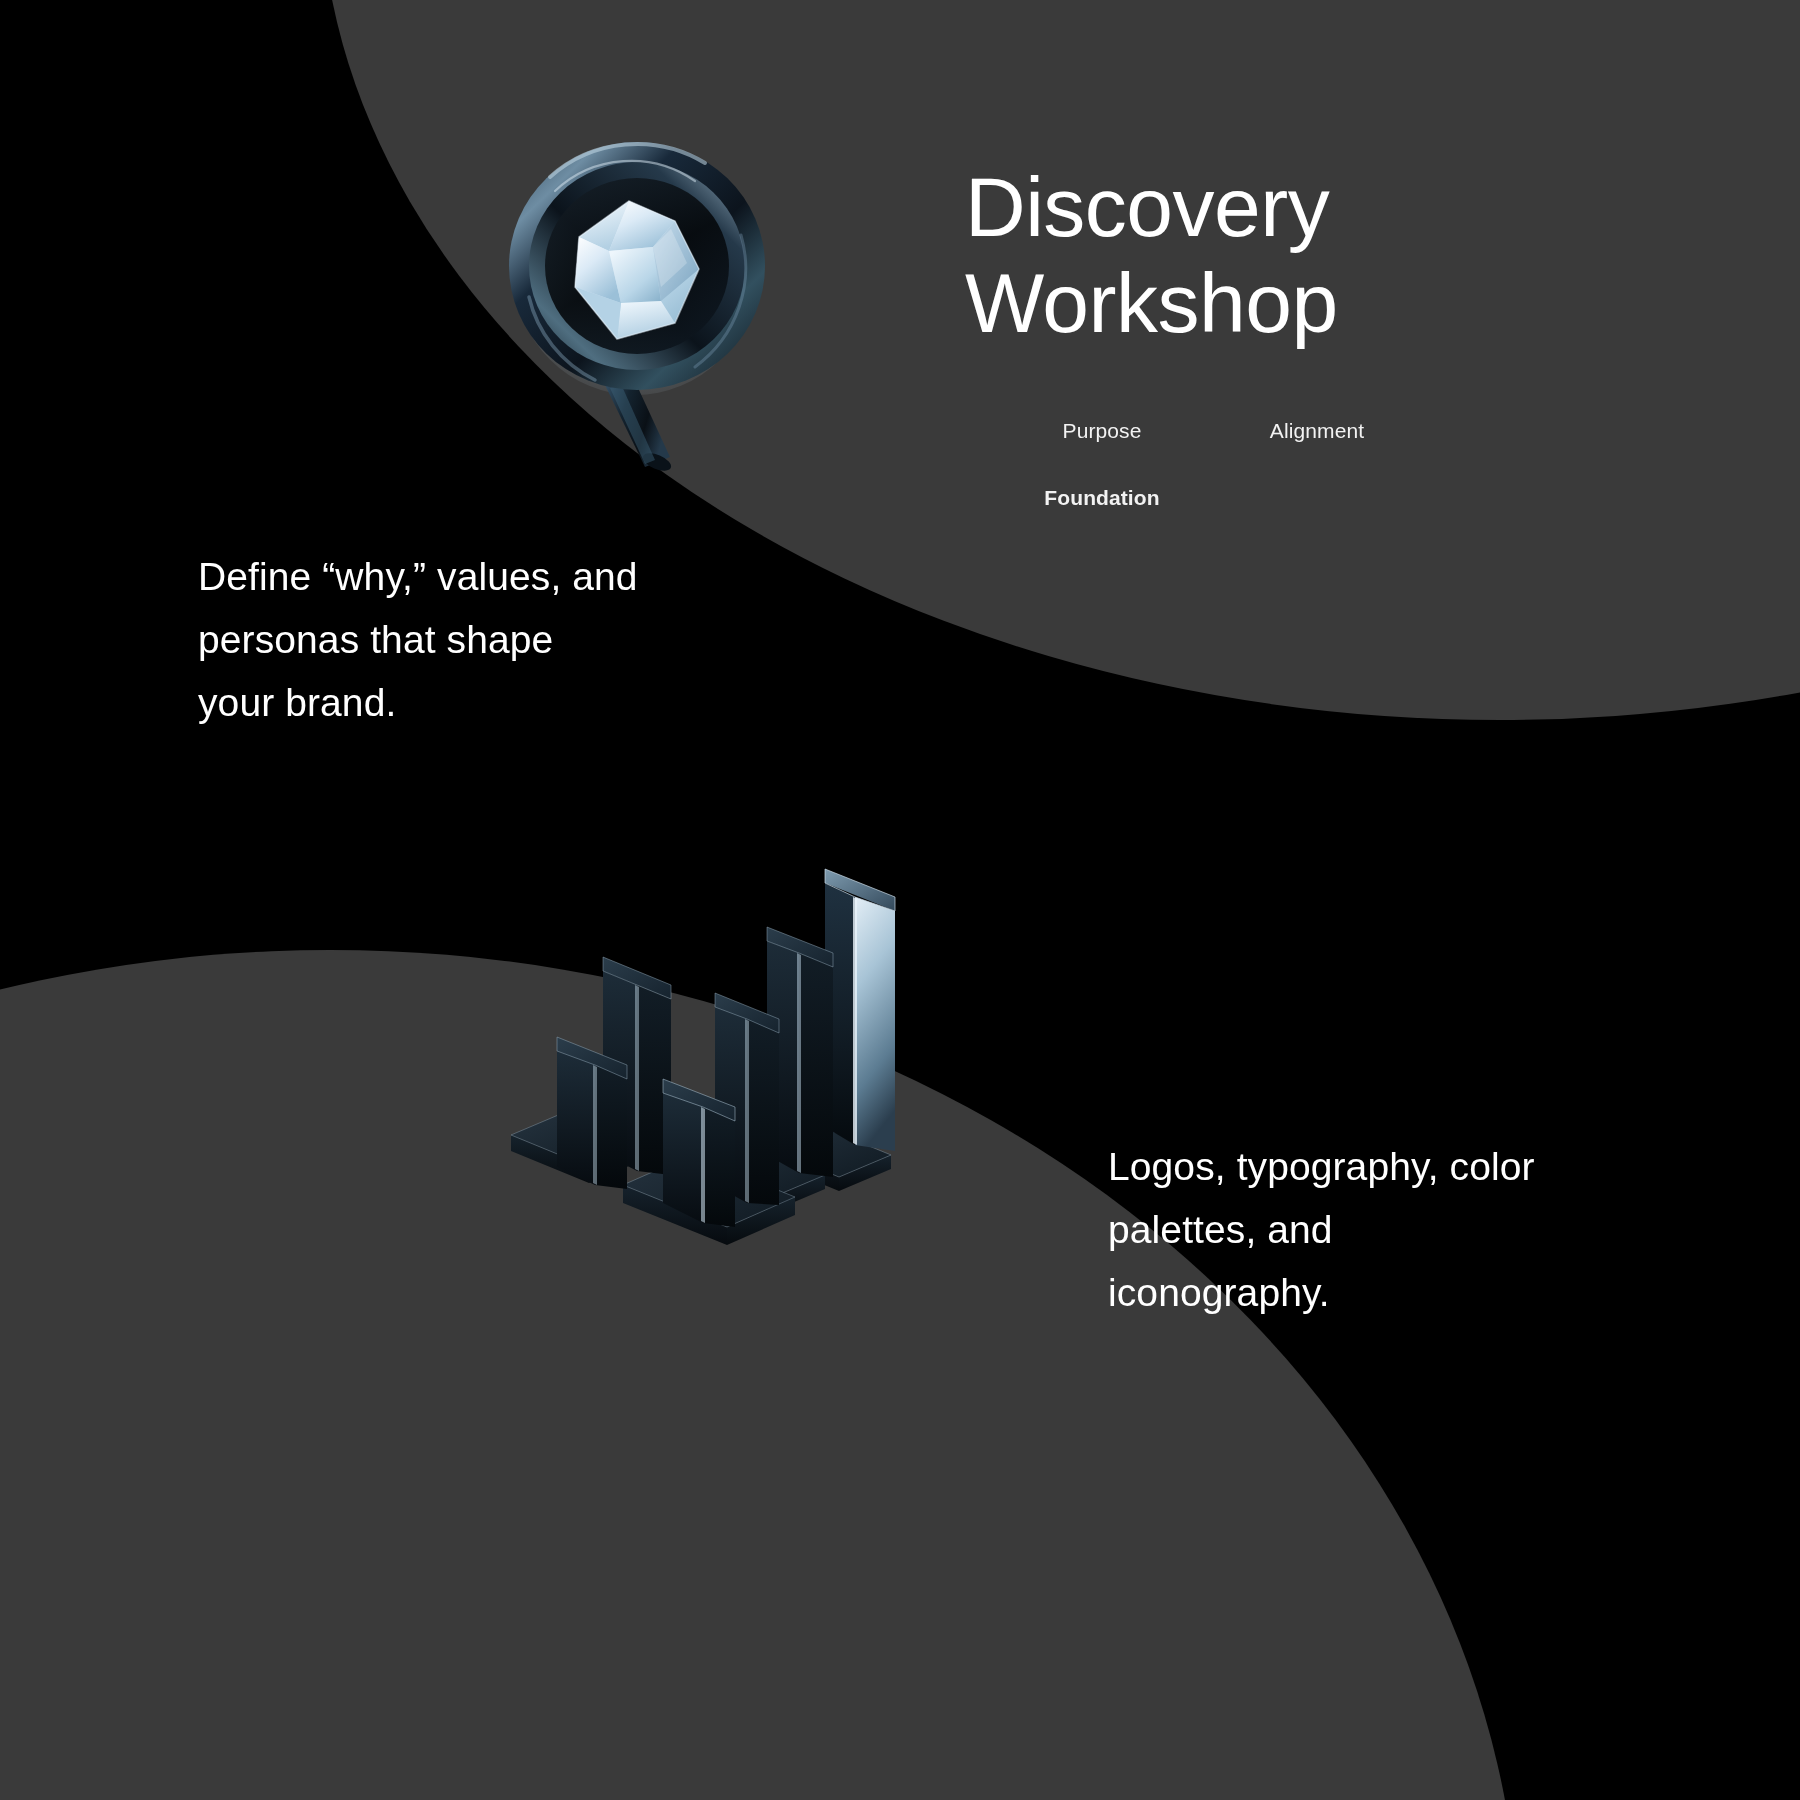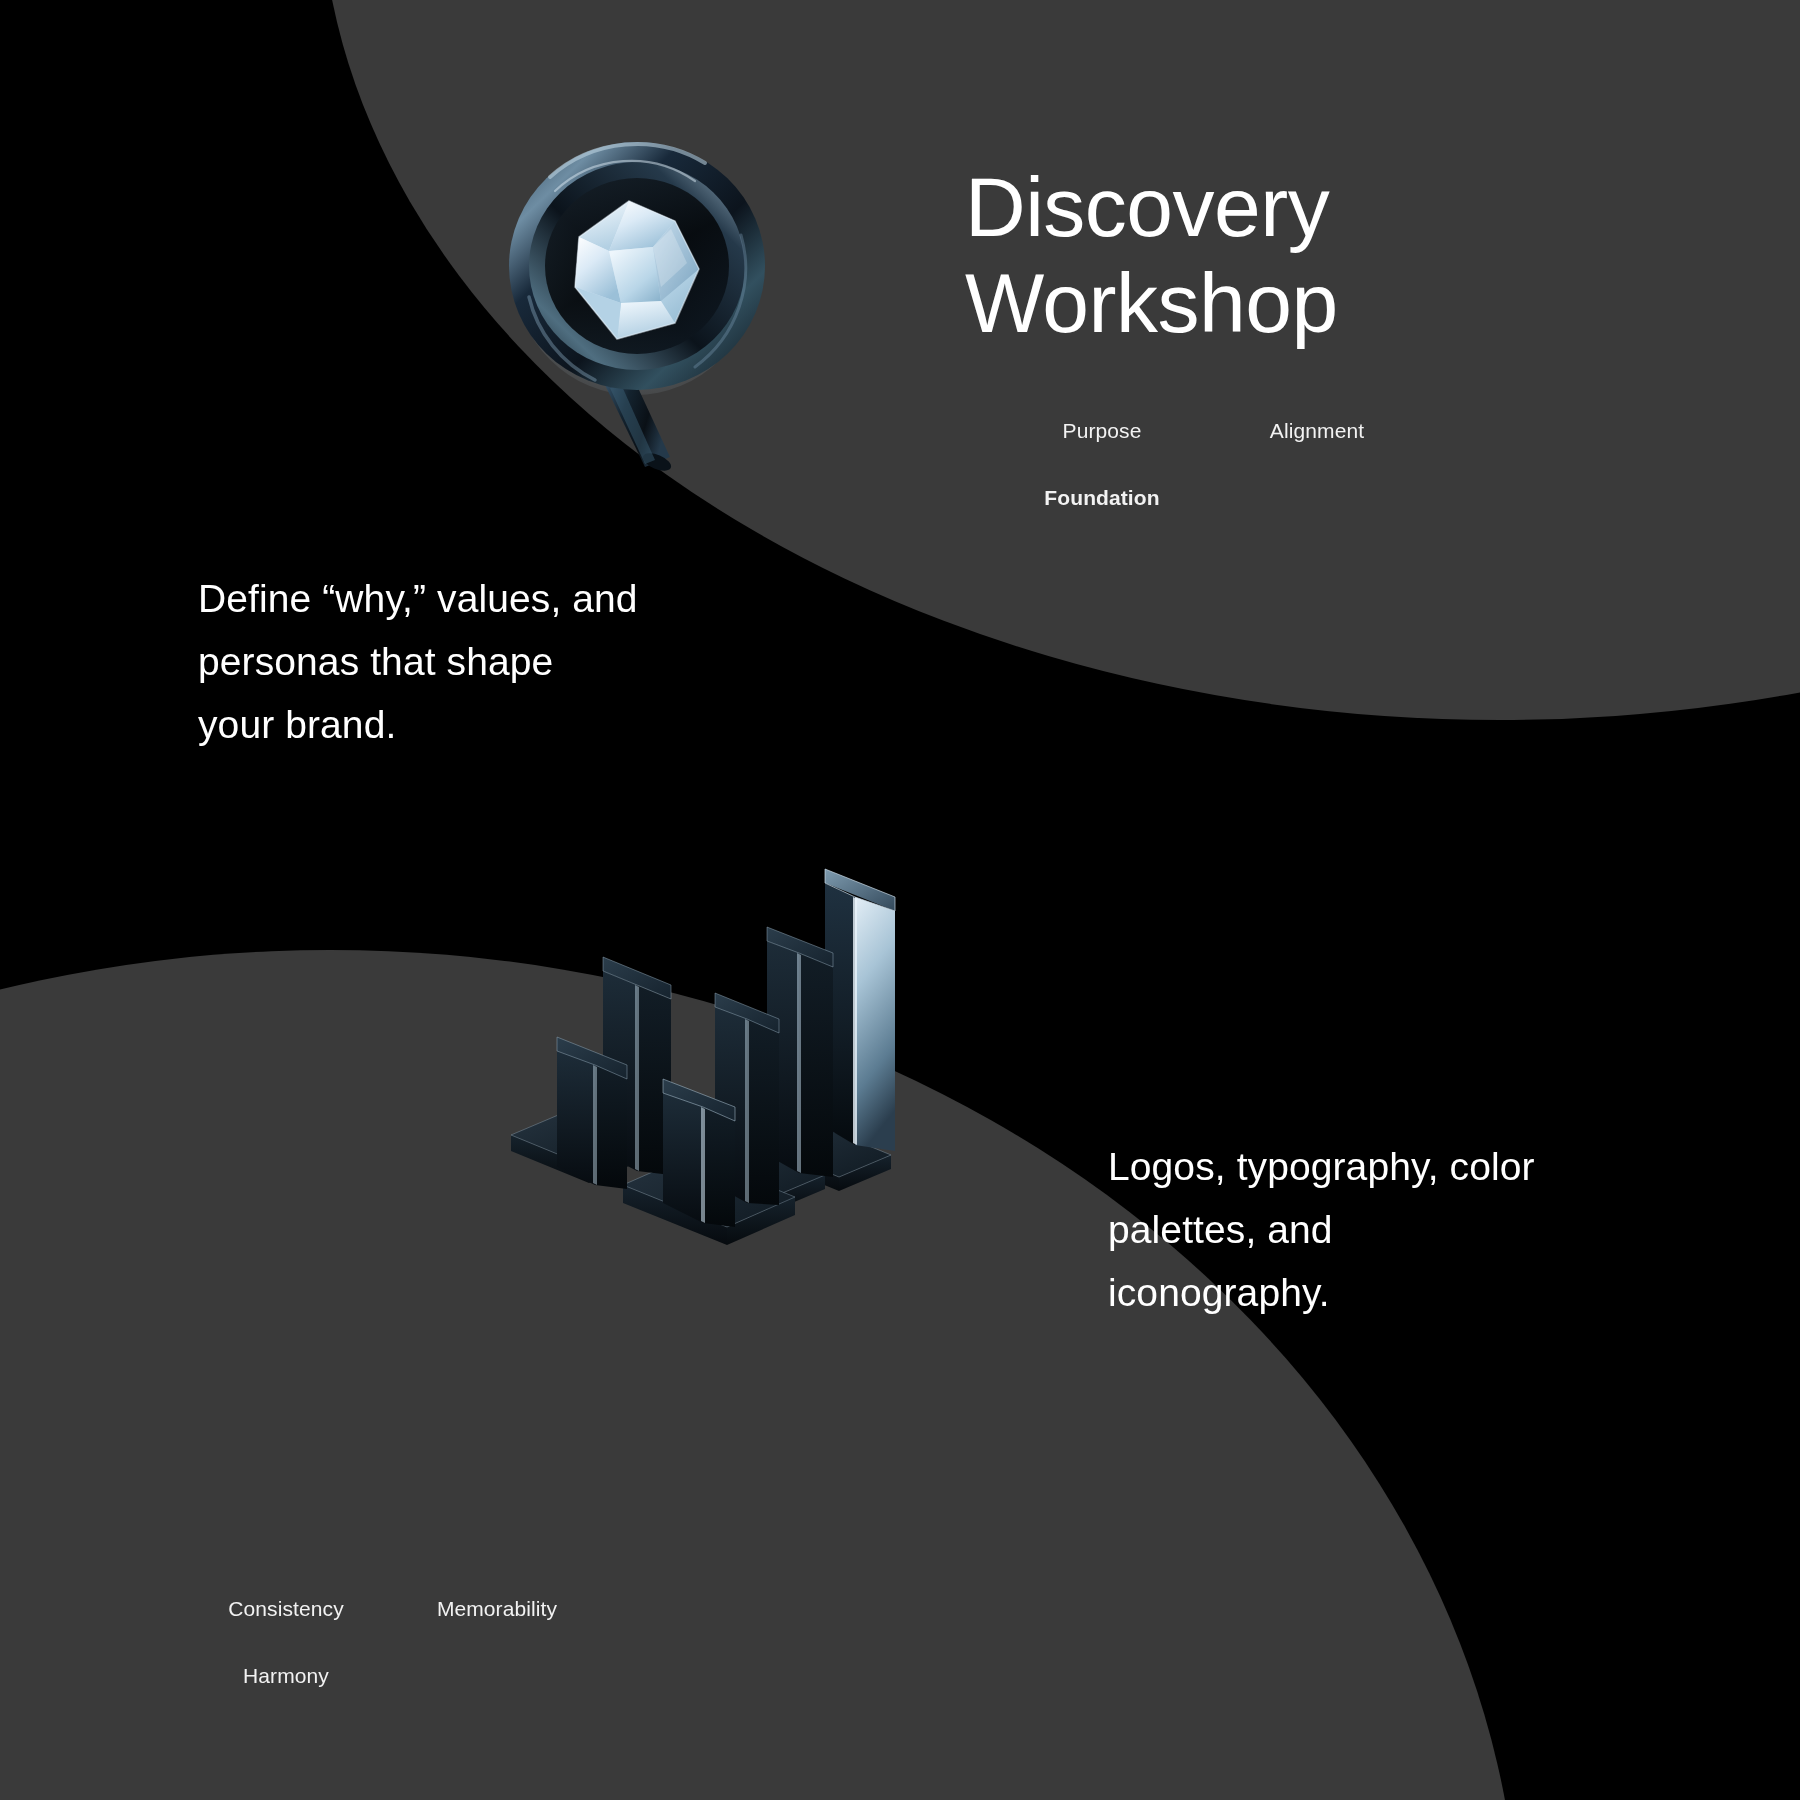--- a/index.html
+++ b/index.html
@@ -62,21 +62,21 @@
   }
 
   #sec1-tags { left: 992px; top: 420px; }
   #sec1-tags .tag:nth-child(1) { width: 220px; margin-bottom: 46px; }
   #sec1-tags .tag:nth-child(2) { width: 210px; margin-bottom: 46px; }
   #sec1-tags .tag:nth-child(3) { width: 220px; font-weight: bold; }
 
   .sec1-body {
     position: absolute;
     left: 198px;
-    top: 567px;
+    top: 545px;
     width: 560px;
     font-size: 39px;
     line-height: 1.62;
     font-weight: 300;
     color: #ffffff;
     white-space: pre-line;
     letter-spacing: 0.1px;
   }
 
   
@@ -348,19 +348,14 @@
 
   <div class="sec1-body">Define “why,” values, and
 personas that shape
 your brand.</div>
 
   <div class="sec2-body">Logos, typography, color
 palettes, and
 iconography.</div>
 
 
-  <div class="tagrow" id="sec2-tags">
-    <span class="tag">Consistency</span>
-    <span class="tag">Memorability</span>
-    <span class="tag">Harmony</span>
-  </div>
 
 </div>
 
 </body></html>

